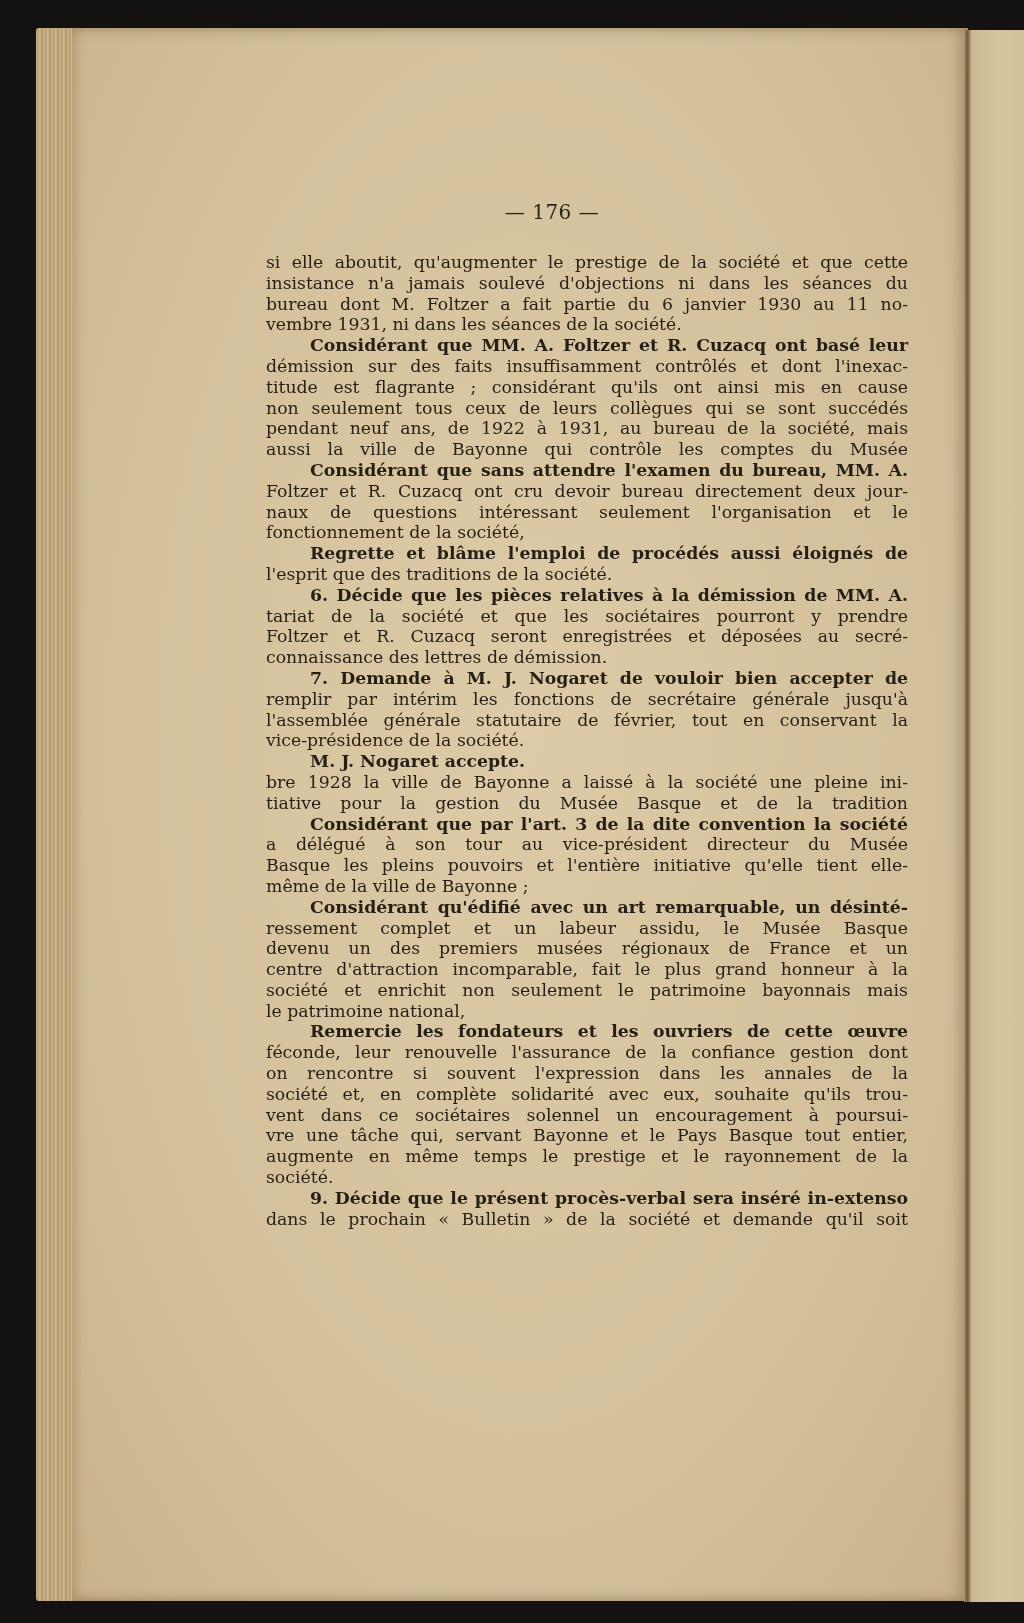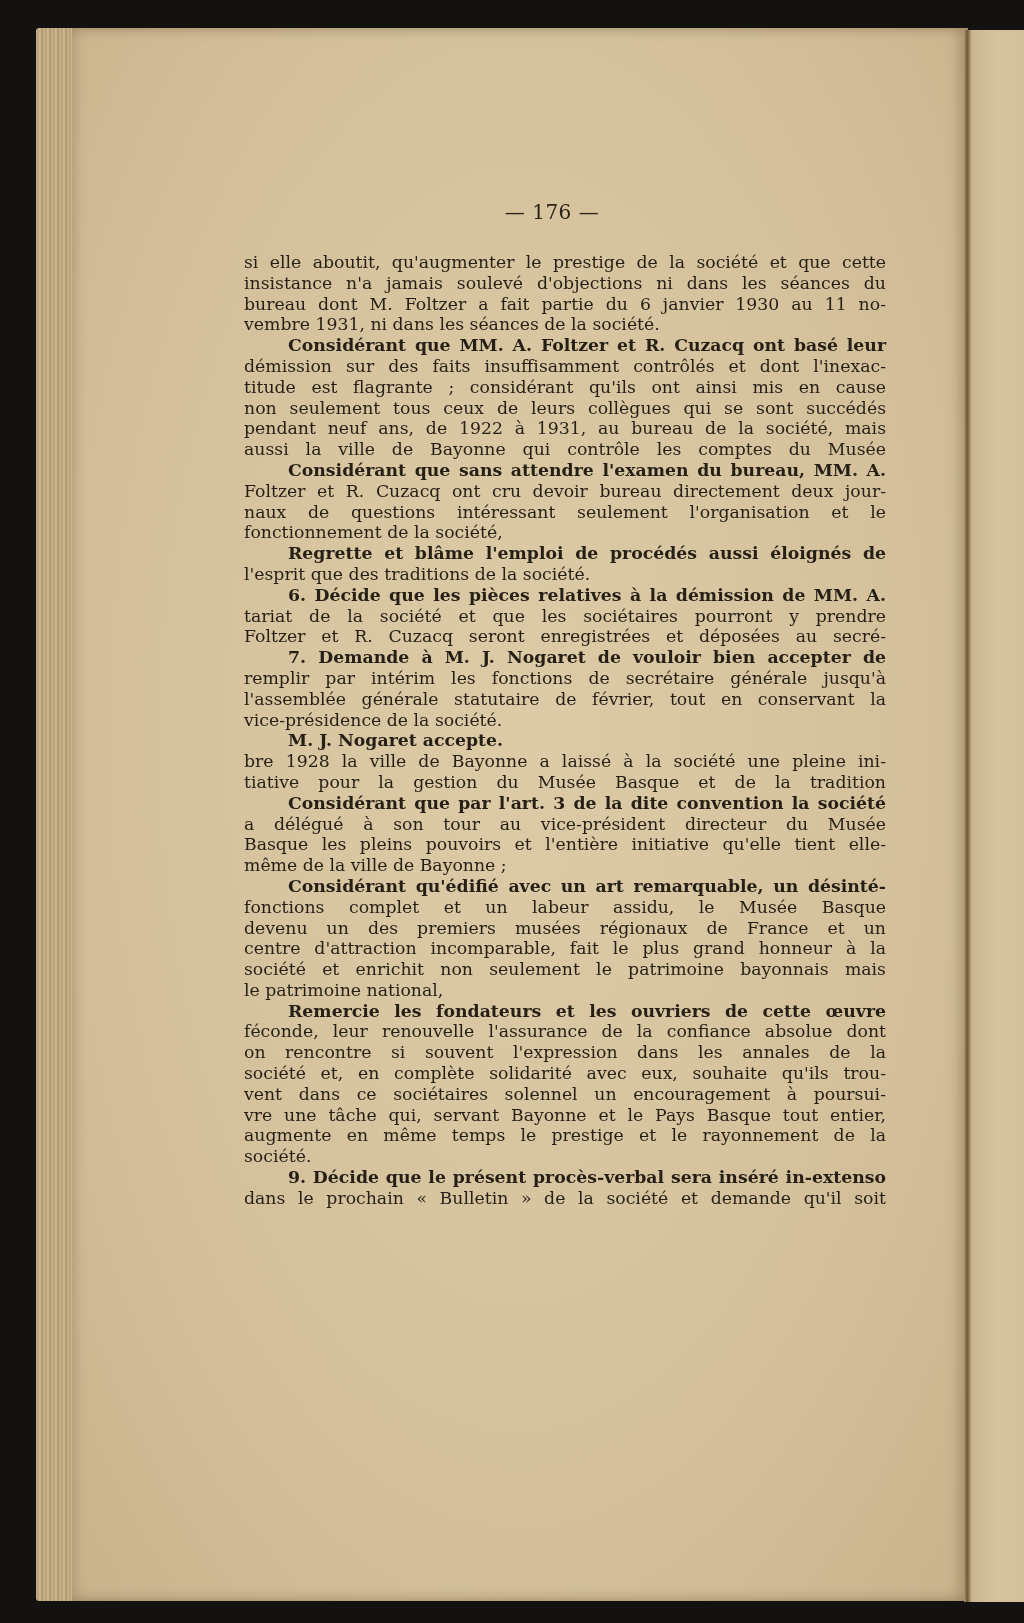--- a/index.html
+++ b/index.html
@@ -25,21 +25,21 @@
     }
     .gutter {
       position: absolute; left: 964px; top: 30px; width: 6px; height: 1572px;
       background: linear-gradient(90deg, #b29b72, #6b5636, #a38b63);
     }
     .page-number {
       position: absolute; left: 0; width: 1104px; top: 200px; text-align: center;
       font-size: 20px; color: #2b2418; letter-spacing: 0.5px;
     }
     .text-block {
-      position: absolute; left: 244px; top: 252px; width: 642px;
+      position: absolute; left: 266px; top: 252px; width: 642px;
       color: #261f16; font-size: 17.3px; line-height: 20.8px;
     }
     .line {
       display: block; white-space: nowrap;
       text-align: justify; text-align-last: justify;
     }
     .line.last { text-align-last: left; }
     .line.indent { padding-left: 44px; font-weight: bold; }
   </style>
 </head>
@@ -65,39 +65,40 @@
     <span class="line">aussi la ville de Bayonne qui contrôle les comptes du Musée</span>
     <span class="line indent">Considérant que sans attendre l'examen du bureau, MM. A.</span>
     <span class="line">Foltzer et R. Cuzacq ont cru devoir bureau directement deux jour-</span>
     <span class="line">naux de questions intéressant seulement l'organisation et le</span>
     <span class="line last">fonctionnement de la société,</span>
     <span class="line indent">Regrette et blâme l'emploi de procédés aussi éloignés de</span>
     <span class="line last">l'esprit que des traditions de la société.</span>
     <span class="line indent">6. Décide que les pièces relatives à la démission de MM. A.</span>
     <span class="line">tariat de la société et que les sociétaires pourront y prendre</span>
     <span class="line">Foltzer et R. Cuzacq seront enregistrées et déposées au secré-</span>
+    <span class="line last">connaissance des lettres de démission.</span>
     <span class="line indent">7. Demande à M. J. Nogaret de vouloir bien accepter de</span>
     <span class="line">remplir par intérim les fonctions de secrétaire générale jusqu'à</span>
     <span class="line">l'assemblée générale statutaire de février, tout en conservant la</span>
     <span class="line last">vice-présidence de la société.</span>
     <span class="line indent last">M. J. Nogaret accepte.</span>
     <span class="line">bre 1928 la ville de Bayonne a laissé à la société une pleine ini-</span>
     <span class="line">tiative pour la gestion du Musée Basque et de la tradition</span>
     <span class="line indent">Considérant que par l'art. 3 de la dite convention la société</span>
     <span class="line">a délégué à son tour au vice-président directeur du Musée</span>
     <span class="line">Basque les pleins pouvoirs et l'entière initiative qu'elle tient elle-</span>
     <span class="line last">même de la ville de Bayonne ;</span>
     <span class="line indent">Considérant qu'édifié avec un art remarquable, un désinté-</span>
-    <span class="line">fonctions complet et un labeur assidu, le Musée Basque</span>
+    <span class="line">ressement complet et un labeur assidu, le Musée Basque</span>
     <span class="line">devenu un des premiers musées régionaux de France et un</span>
     <span class="line">centre d'attraction incomparable, fait le plus grand honneur à la</span>
     <span class="line">société et enrichit non seulement le patrimoine bayonnais mais</span>
     <span class="line last">le patrimoine national,</span>
     <span class="line indent">Remercie les fondateurs et les ouvriers de cette œuvre</span>
-    <span class="line">féconde, leur renouvelle l'assurance de la confiance absolue dont</span>
+    <span class="line">féconde, leur renouvelle l'assurance de la confiance gestion dont</span>
     <span class="line">on rencontre si souvent l'expression dans les annales de la</span>
     <span class="line">société et, en complète solidarité avec eux, souhaite qu'ils trou-</span>
     <span class="line">vent dans ce sociétaires solennel un encouragement à poursui-</span>
     <span class="line">vre une tâche qui, servant Bayonne et le Pays Basque tout entier,</span>
     <span class="line">augmente en même temps le prestige et le rayonnement de la</span>
     <span class="line last">société.</span>
     <span class="line indent">9. Décide que le présent procès-verbal sera inséré in-extenso</span>
     <span class="line">dans le prochain « Bulletin » de la société et demande qu'il soit</span>
   </div>
 

